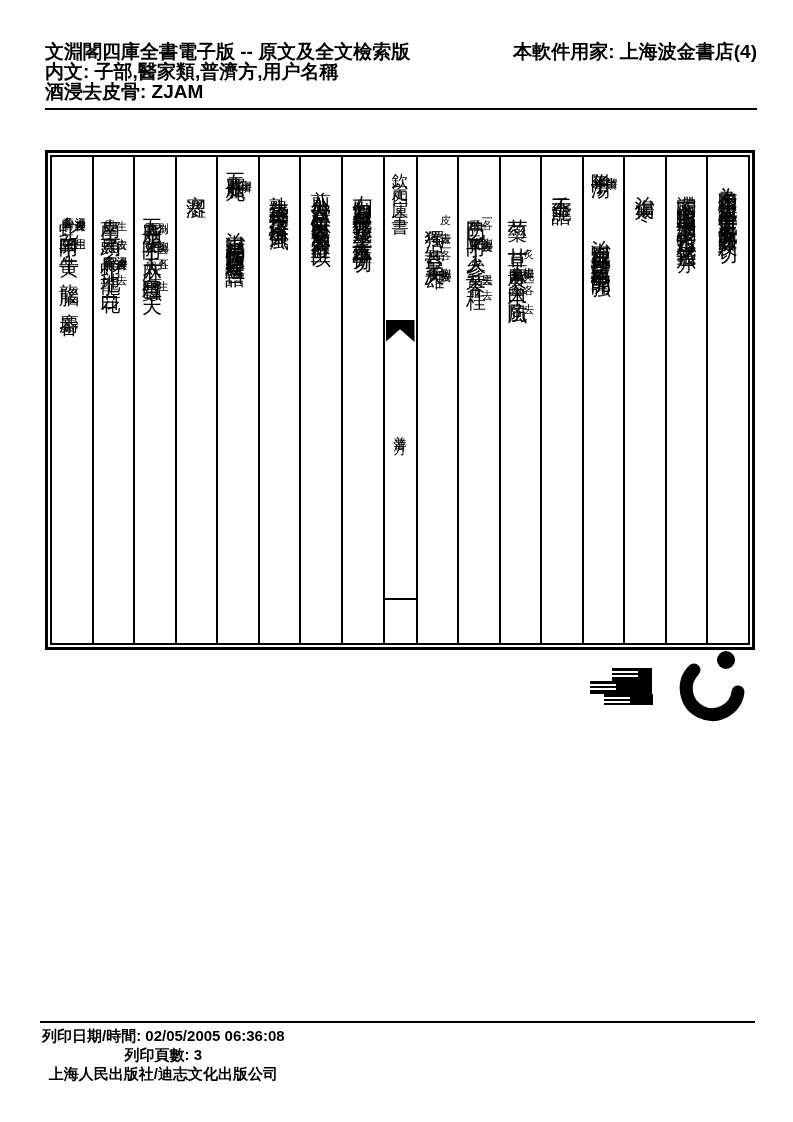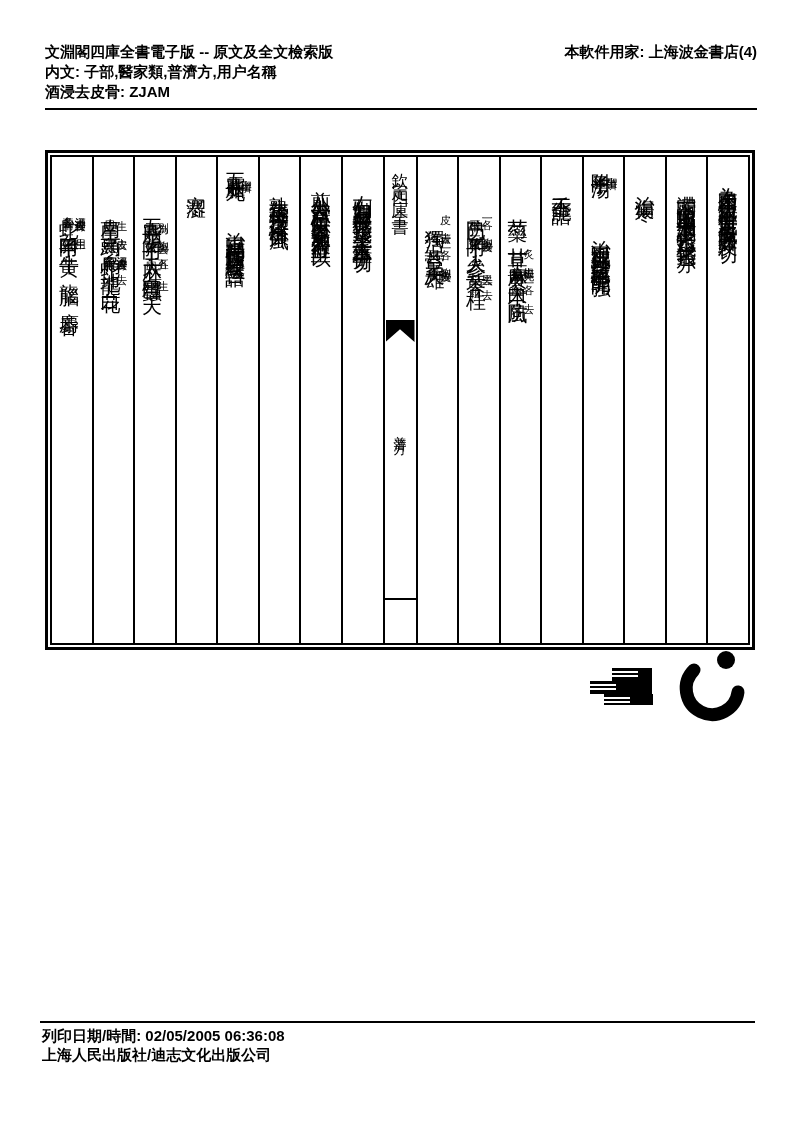--- a/index.html
+++ b/index.html
@@ -7,21 +7,21 @@
   .page {
     position:relative; width:793px; height:1122px; background:#fff;
     color:#000; overflow:hidden;
     font-family:"Liberation Serif", serif;
   }
   
   .hdr {
     position:absolute; left:45px; top:42px; width:712px;
     display:flex; justify-content:space-between;
     font-family:"Liberation Sans", sans-serif; font-weight:bold;
-    font-size:15px; line-height:20px;gap:16px;
+    font-size:19px; line-height:20px;gap:16px;
   }
   .hdr-left div { white-space:nowrap; }
   .hdr-right { text-align:center; }
   .hdr-right .r2 { margin-top:13px; }
   .hdr-rule { position:absolute; left:45px; top:108px; width:712px; height:2px; background:#000; }
   
   .frame {
     position:absolute; left:45px; top:150px; width:710px; height:500px;
     border:3px solid #000; padding:2px; background:#fff;
   }
@@ -65,21 +65,21 @@
   
   .logos {
     position:absolute; left:584px; top:648px; width:172px; height:84px;
     display:flex; align-items:center; gap:16px;
   }
   
   .ftr-rule { position:absolute; left:40px; top:1021px; width:715px; height:2px; background:#000; }
   .ftr {
     position:absolute; left:42px; top:1026px;
     font-family:"Liberation Sans", sans-serif; font-weight:bold;
-    font-size:15px; line-height:19px; white-space:nowrap;
+    font-size:15px; line-height:19px; white-space:nowrap;text-align:center;
   }
 </style>
 </head>
 <body>
 
 <div class="page">
 
   <div class="hdr">
     <div class="hdr-left">
       <div>文淵閣四庫全書電子版 -- 原文及全文檢索版</div>
@@ -175,16 +175,17 @@
       <svg width="72" height="80" viewBox="0 0 72 80" xmlns="http://www.w3.org/2000/svg">
         <circle cx="52" cy="12" r="9" fill="#000"></circle>
         <path d="M20 22 A 26 26 0 1 0 64 44" fill="none" stroke="#000" stroke-width="13" stroke-linecap="round"></path>
       </svg>
     </span>
   </div>
 
   <div class="ftr-rule"></div>
   <div class="ftr">
     <div>列印日期/時間: 02/05/2005 06:36:08</div>
+    <div>列印頁數: 3</div>
     <div>上海人民出版社/迪志文化出版公司</div>
   </div>
 
 </div>
 
 </body></html>

